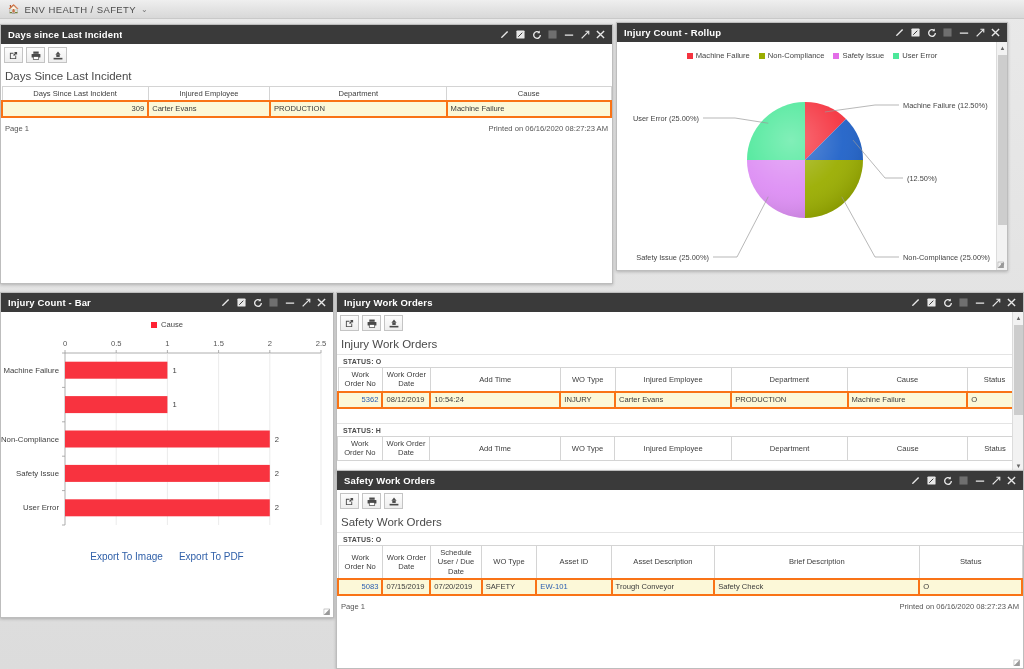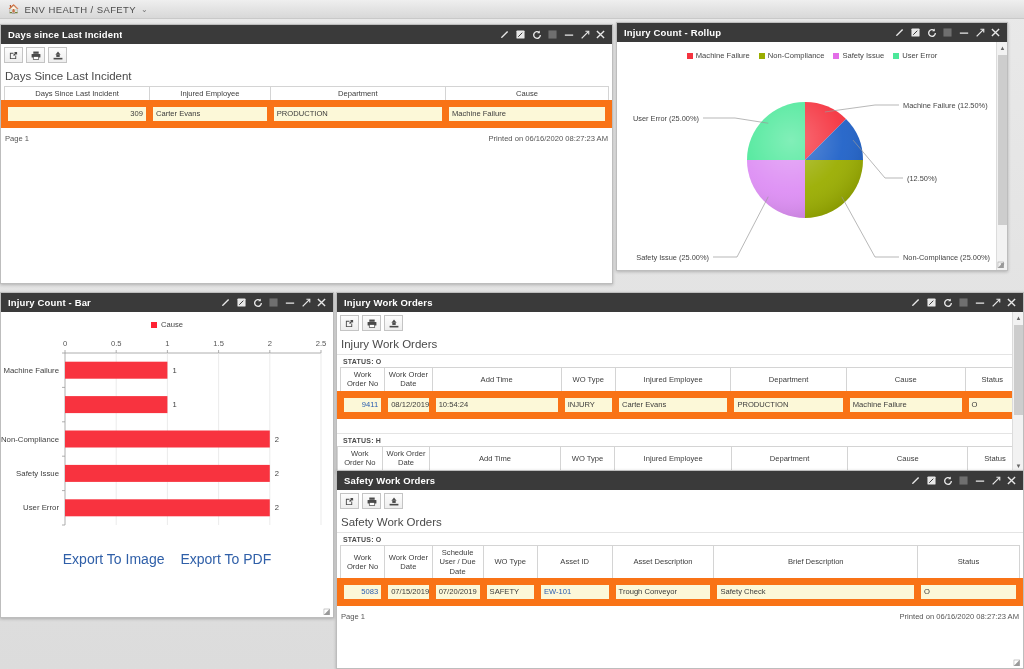--- a/index.html
+++ b/index.html
@@ -86,21 +86,21 @@
     border:1px solid #d4d4d4;
     background:#fff;
     font-weight:normal;
     padding:2px 3px;
     text-align:center;
     font-size:7.6px;
     color:#3c3c3c;
     line-height:1.25;
   }
   table.rpt td {
-    border:7px solid #f97316;
+    border:2px solid #f97316;
     padding:2px 3px;
     font-size:7.6px;
     line-height:1.3;
     white-space:nowrap; overflow:hidden;
   }
   tr.row-y td { background:#fcf8d8; }
   tr.row-g td { background:#f1f7ec; }
   td.num { text-align:right; color:#3b3b3b; }
   td.link { text-align:right; color:#2a5db0; }
   td.linkl { text-align:left; color:#2a5db0; }
@@ -126,21 +126,21 @@
   .chart-legend .sw { width:6px; height:6px; display:inline-block; }
 
   
   .bar-legend {
     display:flex; justify-content:center; align-items:center; gap:4px;
     padding-top:8px; font-size:7.6px; color:#444;
   }
   .bar-legend .sw { width:6px; height:6px; background:#f23;}
   .export-links {
     display:flex; gap:16px; justify-content:center;
-    font-size:14px; color:#2f5fa8; padding-top:7px;
+    font-size:10px; color:#2f5fa8; padding-top:7px;
   }
   .export-links span { cursor:pointer; }
 
   
   .vscroll {
     position:absolute; right:0; top:19px; width:11px; bottom:0;
     background:#f2f2f2; border-left:1px solid #dcdcdc;
   }
   .vscroll .arrow {
     width:11px;height:11px;display:flex;align-items:center;justify-content:center;
@@ -568,21 +568,21 @@
       <th>Add Time</th>
       <th>WO Type</th>
       <th>Injured Employee</th>
       <th>Department</th>
       <th>Cause</th>
       <th>Status</th>
     </tr>
       </thead>
     <tbody>
         <tr class="row-y">
-      <td class="link">9411</td>
+      <td class="link">5362</td>
       <td>08/12/2019</td>
       <td>10:54:24</td>
       <td>INJURY</td>
       <td>Carter Evans</td>
       <td>PRODUCTION</td>
       <td>Machine Failure</td>
       <td>O</td>
     </tr>
       </tbody>
   </table>

